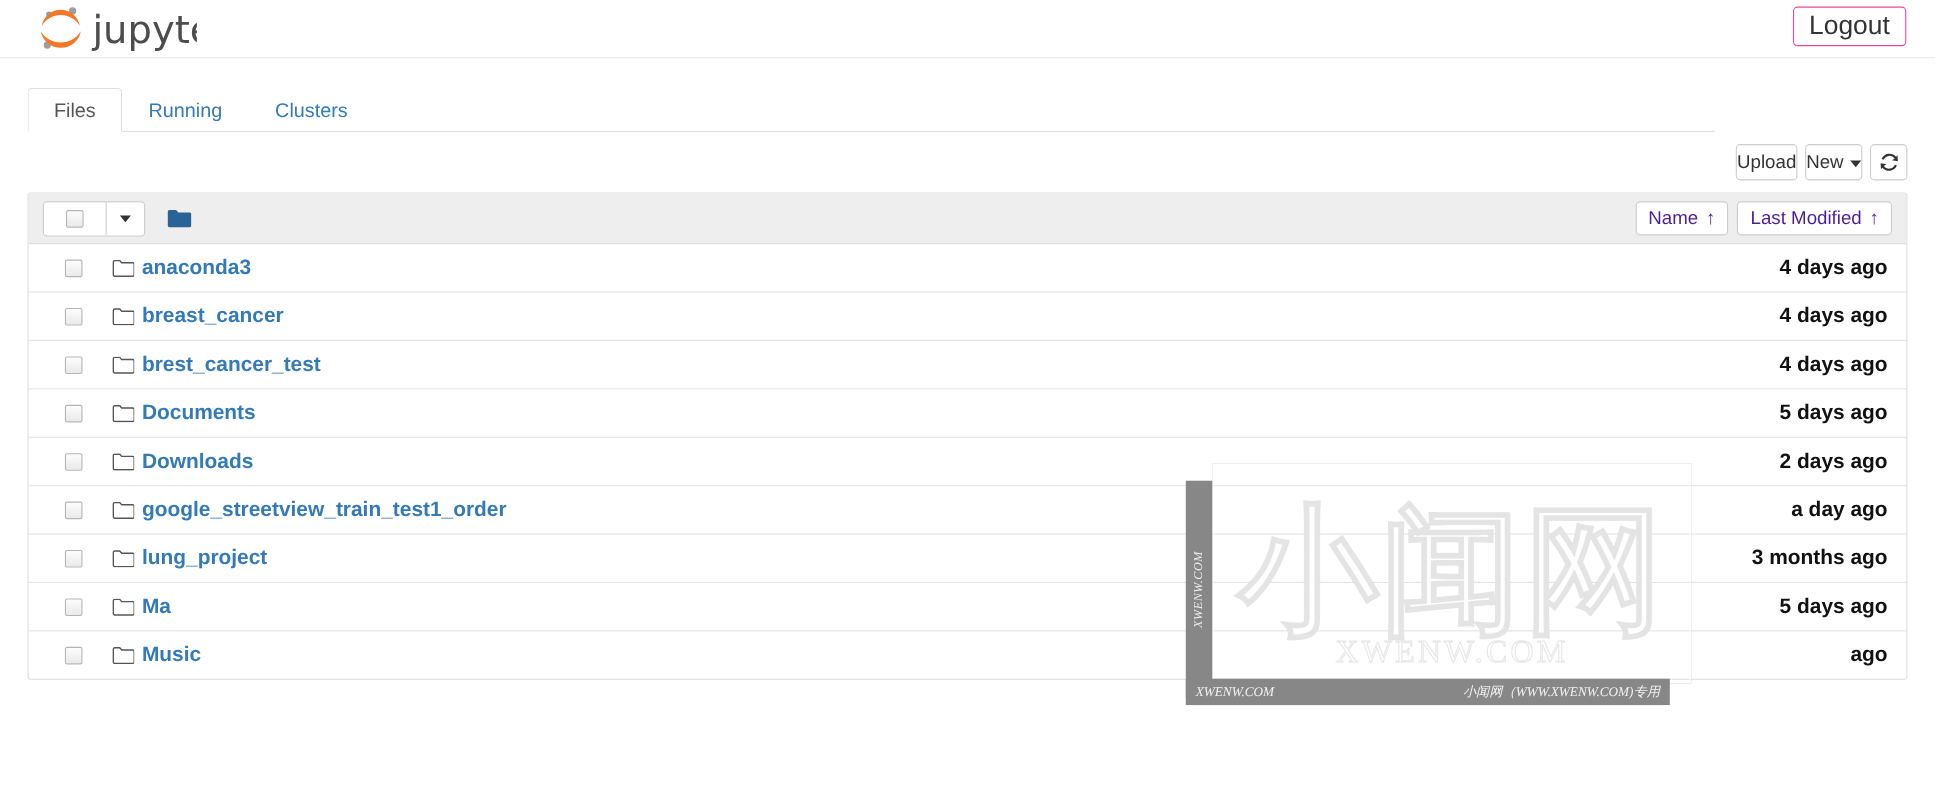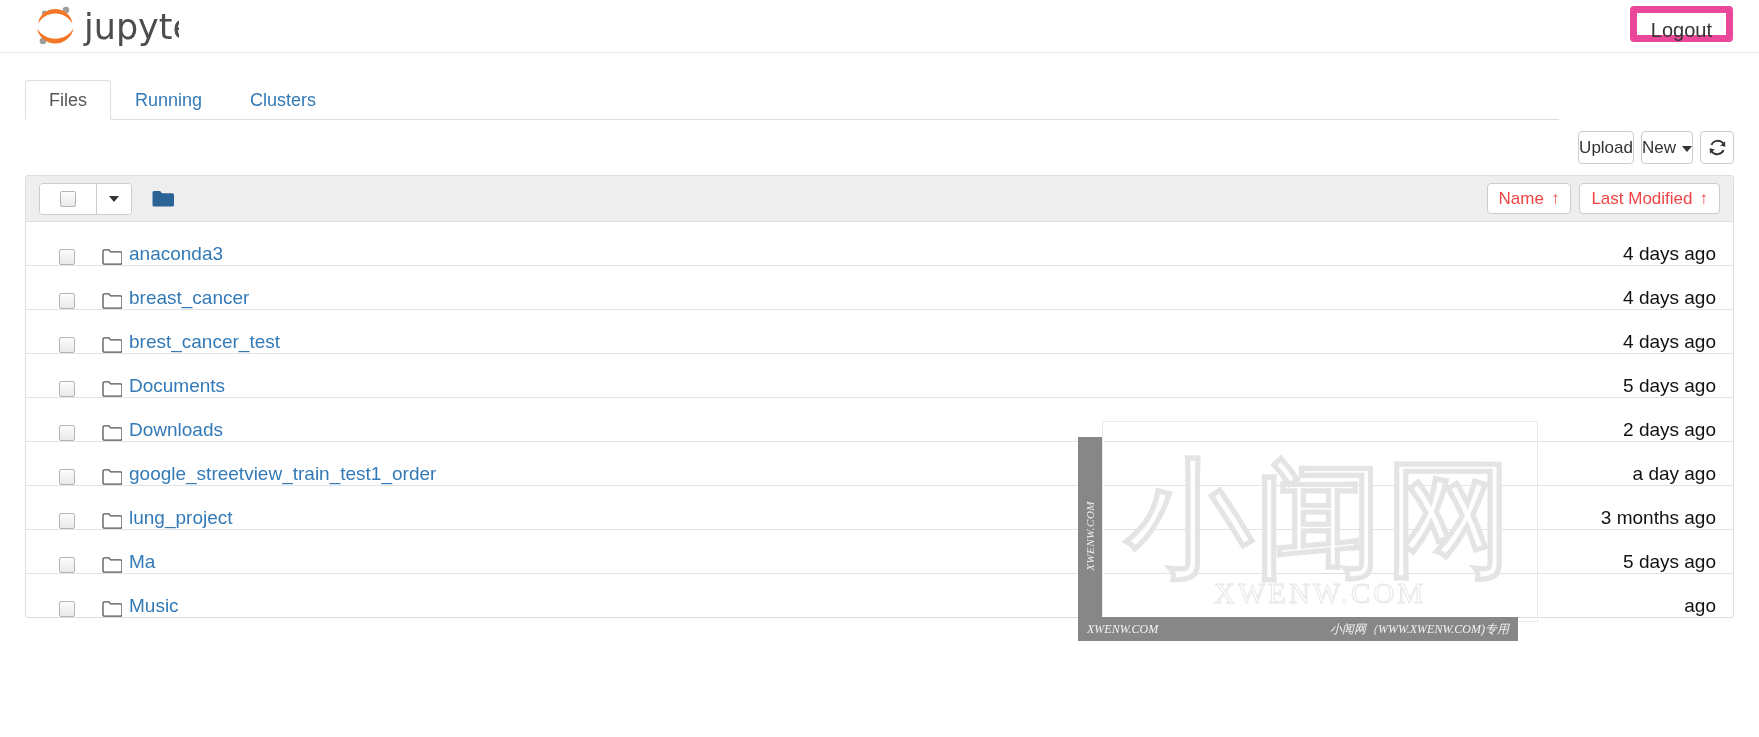--- a/index.html
+++ b/index.html
@@ -17,22 +17,22 @@
     position:relative;height:52px;border-bottom:1px solid #e7e7e7;
     background:#fff;
   }
   .logo{
     position:absolute;left:27px;top:2px;display:flex;align-items:center;height:48px;
   }
   .logo svg{display:block;}
   .logout-btn{
     position:absolute;right:26px;top:6px;
     min-width:82px;height:36px;line-height:34px;
-    border:7px solid #ec4899;border-radius:4px;background:#fff;
-    color:#333;font-size:20px;text-align:right;padding:0 14px;
+    border:1px solid #ec4899;border-radius:4px;background:#fff;
+    color:#333;font-size:24px;text-align:right;padding:0 14px;
     box-sizing:border-box;cursor:pointer;
   }
 
   
   .tabs-wrap{position:absolute;left:25px;top:79px;width:1534px;height:40px;}
   .tabs{display:flex;align-items:flex-end;height:40px;border-bottom:1px solid #ddd;}
   .tab{
     font-size:18px;padding:9px 23px;line-height:20px;cursor:pointer;
     border:1px solid transparent;border-radius:4px 4px 0 0;margin-bottom:-1px;
     color:#337ab7;
@@ -74,28 +74,28 @@
   .chk-cell{width:56px;display:flex;align-items:center;justify-content:center;background:#fff;}
   .chk-cell.divider{border-left:1px solid #ccc;width:34px;}
   .cb{
     width:16px;height:16px;border:1px solid #b5b5b5;border-radius:2px;
     background:linear-gradient(#fdfdfd,#e9e9e9);display:inline-block;box-sizing:border-box;
   }
   .folder-blue{margin-left:20px;display:flex;align-items:center;}
   .head-right{position:absolute;right:13px;top:7px;display:flex;gap:8px;}
   .sort-btn{
     border:1px solid #ccc;background:#fff;border-radius:4px;
-    font-size:17px;color:#ef4444;height:31px;line-height:29px;padding:0 11px;
+    font-size:17px;color:#4c1d95;height:31px;line-height:29px;padding:0 11px;
     box-sizing:border-box;cursor:pointer;white-space:nowrap;
   }
   .sort-btn .arrow{font-size:17px;margin-left:7px;font-weight:bold;}
 
   .row{
     position:relative;height:43px;border-top:1px solid #e3e3e3;
-    display:flex;align-items:flex-end;
+    display:flex;align-items:center;font-weight:bold;
   }
   .row:first-child{border-top:none;}
   .row .cb-wrap{width:56px;display:flex;justify-content:center;align-items:center;margin-left:13px;}
   .row .ficon{width:34px;display:flex;justify-content:center;align-items:center;}
   .row .fname{
     font-size:19px;color:#337ab7;cursor:pointer;white-space:nowrap;
   }
   .row .ftime{
     position:absolute;right:17px;font-size:19px;color:#111;white-space:nowrap;
   }

